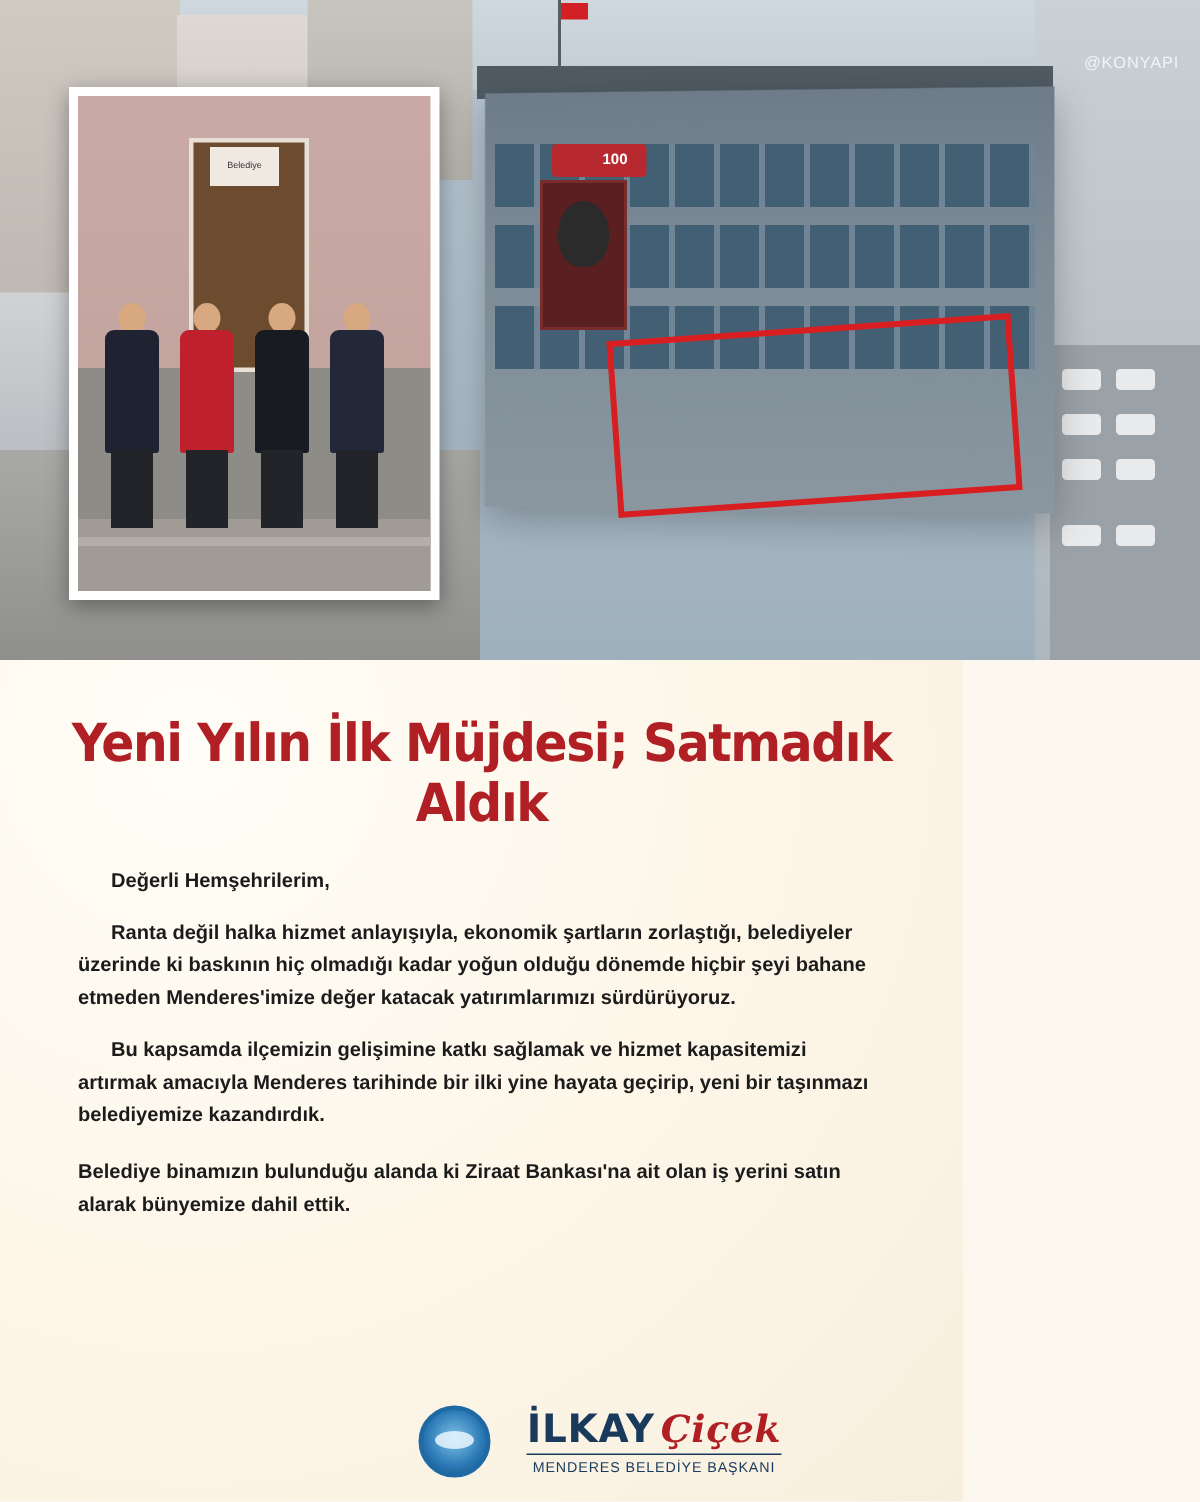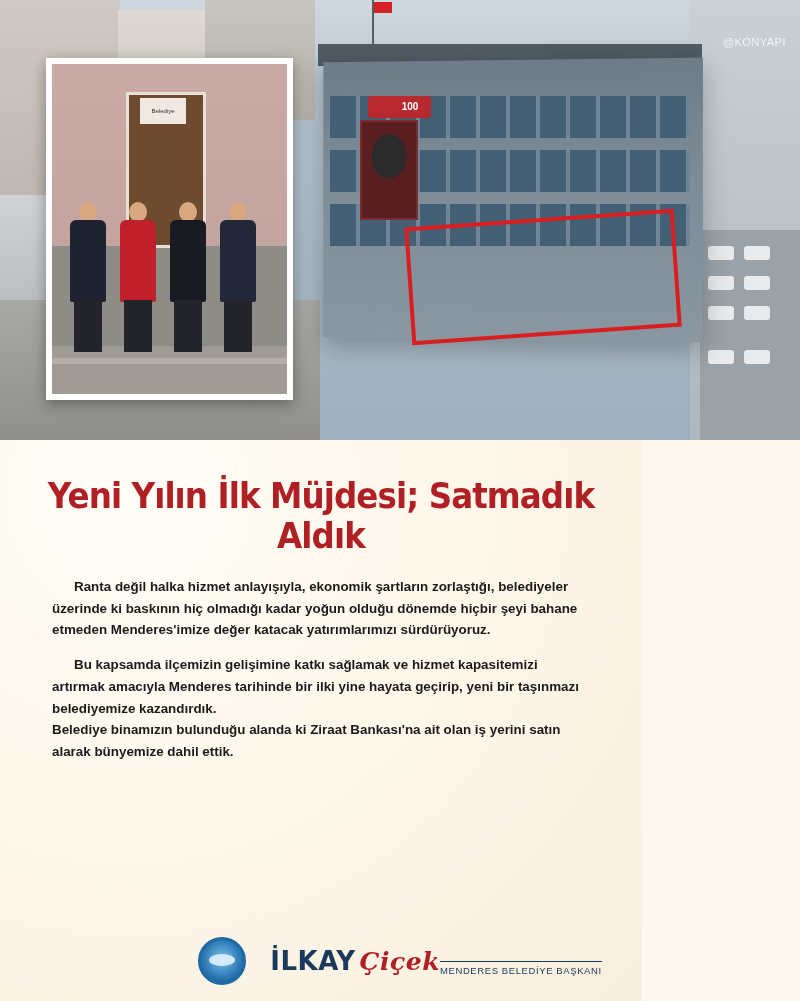--- a/index.html
+++ b/index.html
@@ -110,21 +110,21 @@
   .seal{
     width:42px;height:42px;border-radius:50%;
     background:radial-gradient(circle at 50% 45%,#7fc3e8 0%,#2a78b5 60%,#14527f 100%);
     border:3px solid #1f6aa5;
     position:relative;
   }
   .seal:after{
     content:"";position:absolute;left:8px;top:14px;width:26px;height:12px;
     border-radius:50%;background:#eaf6ff;opacity:.85;
   }
-  .sig-text{display:flex;flex-direction:row;align-items:flex-end;margin-left:12px;}
+  .sig-text{display:flex;flex-direction:column;align-items:flex-end;margin-left:12px;}
   .sig-name{
     font-family:"DejaVu Sans", sans-serif;
     font-size:26px;font-weight:bold;color:#1a3a5c;letter-spacing:.5px;
   }
   .sig-name .script{
     font-family:"DejaVu Serif", serif;font-style:italic;font-weight:bold;
     color:#b01f24;font-size:25px;margin-left:4px;
   }
   .sig-role{
     font-size:9.5px;letter-spacing:.6px;color:#1a3a5c;font-weight:normal;
@@ -203,22 +203,23 @@
             <div class="p-legs"></div>
         </div>
       </div>
     </div>
   </div>
 
   <div class="letter">
     <h1 class="title">Yeni Yılın İlk Müjdesi; Satmadık Aldık</h1>
 
     <div class="body">
+      <p class="indent">Değerli Hemşehrilerim,</p>
       <p class="indent">Ranta değil halka hizmet anlayışıyla, ekonomik şartların zorlaştığı, belediyeler üzerinde ki baskının hiç olmadığı kadar yoğun olduğu dönemde hiçbir şeyi bahane etmeden Menderes'imize değer katacak yatırımlarımızı sürdürüyoruz.</p>
-      <p class="indent" style="margin-bottom:0;">Bu kapsamda ilçemizin gelişimine katkı sağlamak ve hizmet kapasitemizi artırmak amacıyla Menderes tarihinde bir ilki yine hayata geçirip, yeni bir taşınmazı belediyemize kazandırdık.</p>
+      <p class="indent" style="margin-bottom:16px;">Bu kapsamda ilçemizin gelişimine katkı sağlamak ve hizmet kapasitemizi artırmak amacıyla Menderes tarihinde bir ilki yine hayata geçirip, yeni bir taşınmazı belediyemize kazandırdık.</p>
       <p>Belediye binamızın bulunduğu alanda ki Ziraat Bankası'na ait olan iş yerini satın alarak bünyemize dahil ettik.</p>
     </div>
 
     <div class="sign-wrap">
       <div class="seal"></div>
       <div class="sig-text">
         <div class="sig-name">
           <span>İLKAY</span><span class="script">Çiçek</span>
         </div>
         <div class="sig-role">MENDERES BELEDİYE BAŞKANI</div>

